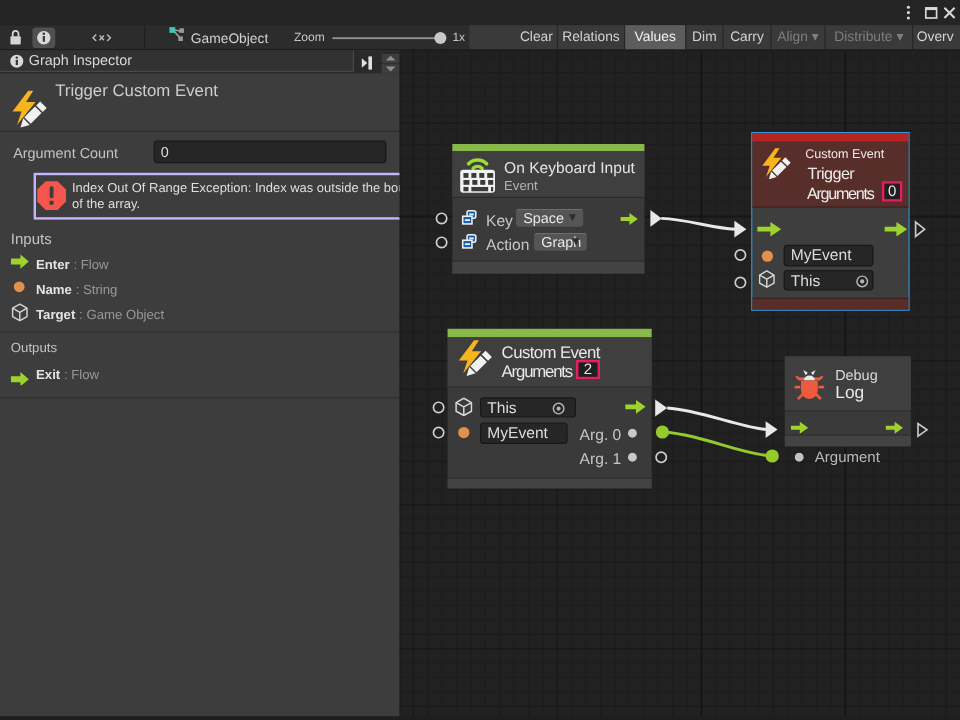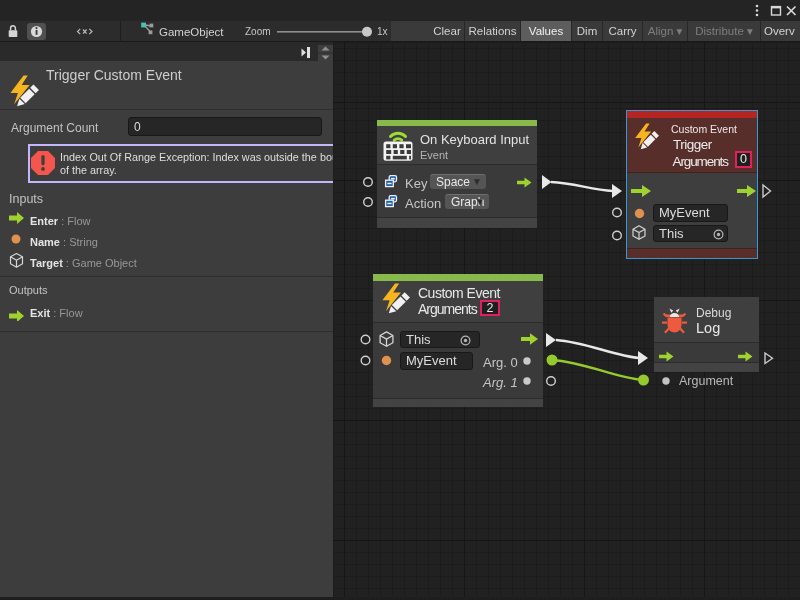--- a/index.html
+++ b/index.html
@@ -105,20 +105,27 @@
 <div class="tbtn" style="left:603px;top:21px;width:39px;">Carry</div>
 <div class="tsep" style="left:642px;top:21px;"></div>
 <div class="tbtn dis" style="left:643px;top:21px;width:44px;">Align ▾</div>
 <div class="tsep" style="left:687px;top:21px;"></div>
 <div class="tbtn dis" style="left:688px;top:21px;width:72px;">Distribute ▾</div>
 <div class="tsep" style="left:760px;top:21px;"></div>
 <div class="tbtn" style="left:761px;top:21px;width:40px;text-align:left;padding-left:3px;">Overv</div>
 
 <div id="panel" class="abs">
   <div id="phead" class="abs"></div>
+  <div id="pheadbox" class="abs"><span style="display:inline-block;margin:3px 4px 0 8px;vertical-align:top;">
+    <svg width="12" height="12" viewBox="0 0 12 12">
+            <circle cx="6" cy="6" r="5.4" fill="#d9d9d9"></circle>
+            <rect x="5.1" y="4.8" width="1.8" height="4.4" fill="#323232"></rect>
+            <circle cx="6" cy="3" r="1" fill="#323232"></circle>
+          </svg>
+  </span>Graph Inspector</div>
   <svg class="abs" style="left:296px;top:2.5px;" width="37" height="16" viewBox="0 0 37 16">
     <path d="M5.5 3.5 L10 7.5 L5.5 11.5 Z" fill="#e0e0e0"></path>
     <rect x="11" y="2" width="3" height="11" fill="#e0e0e0"></rect>
     <rect x="22" y="0" width="15" height="16" fill="#3e3e3e"></rect>
     <rect x="22" y="7.7" width="15" height="0.8" fill="#2a2a2a"></rect>
     <path d="M25.5 5.5 L29.5 1.5 L33.5 5.5 Z" fill="#8f8f8f"></path>
     <path d="M25.5 10.5 L33.5 10.5 L29.5 14.5 Z" fill="#8f8f8f"></path>
   </svg>
 
   <svg class="abs" style="left:9px;top:33px;" width="30" height="32" viewBox="0 0 32 34">
@@ -290,21 +297,21 @@
       <path d="M0 4 h9 v-3.7 l8 5.7 l-8 5.7 v-3.7 h-9 Z" fill="#9ed32f"></path>
     </svg>
     <svg class="abs" style="left:8px;top:81px;" width="11" height="11" viewBox="0 0 11 11">
           <circle cx="5.5" cy="5.5" r="4.7" fill="#e0914e"></circle>
         </svg>
     <div class="field" style="left:27px;top:78px;width:73px;height:18px;line-height:16px;padding-left:5px;">MyEvent</div>
     <div class="nlbl" style="left:110px;top:80.5px;">Arg. 0</div>
     <svg class="abs" style="left:150px;top:82.5px;" width="8" height="8" viewBox="0 0 8 8">
           <circle cx="4" cy="4" r="3.7" fill="#c9c9c9"></circle>
         </svg>
-    <div class="nlbl" style="left:110px;top:100.5px;font-style:italic;">Arg. 1</div>
+    <div class="nlbl" style="left:110px;top:100.5px;">Arg. 1</div>
     <svg class="abs" style="left:150px;top:102.5px;" width="8" height="8" viewBox="0 0 8 8">
           <circle cx="4" cy="4" r="3.7" fill="#c9c9c9"></circle>
         </svg>
     <div class="nfoot" style="height:9px;"></div>
   </div>
 
   <div class="node" style="left:321px;top:255px;width:105px;height:75px;">
     <div class="nhead" style="top:0;height:46px;"></div>
     <svg class="abs" style="left:8px;top:9px;" width="25" height="28" viewBox="0 0 25 28">
       <g fill="#ed5a3e">

